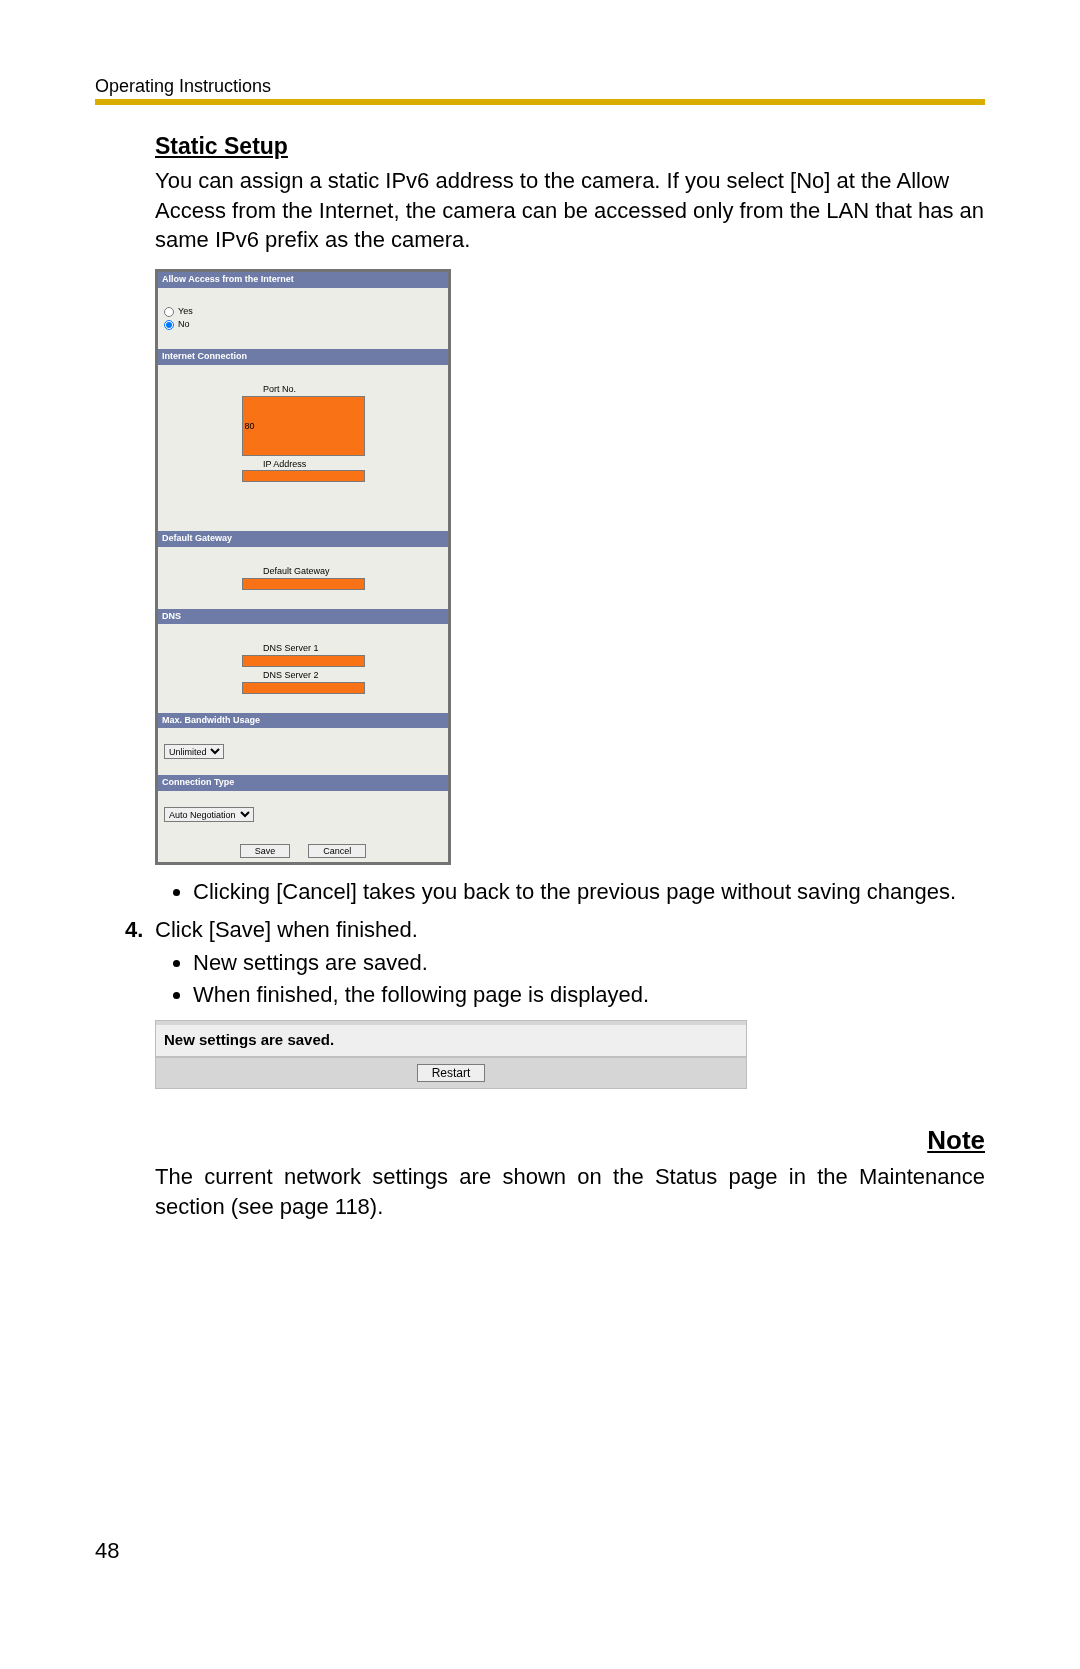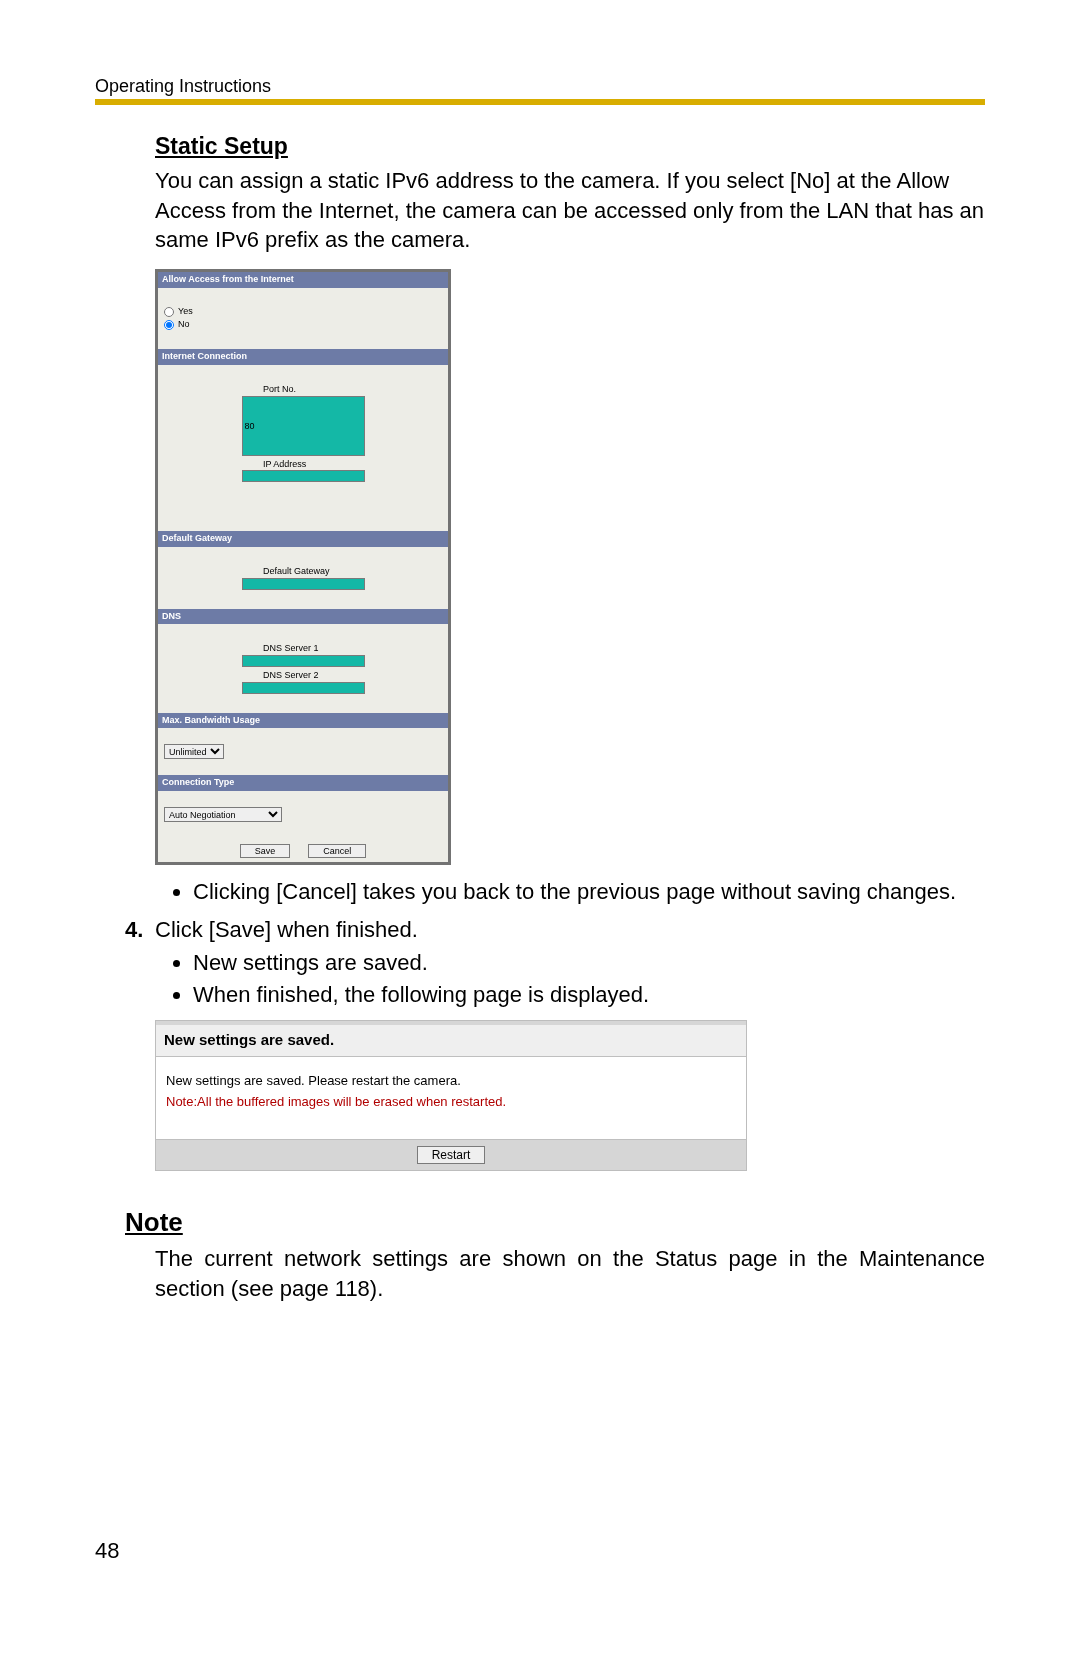--- a/index.html
+++ b/index.html
@@ -60,21 +60,21 @@
   .sec-body{
     background:#edede7;
     padding:16px 6px;
   }
   .radio-row{display:flex;align-items:center;gap:4px;margin:2px 0;}
   .radio-row input{margin:0;width:10px;height:10px;}
   .field-row{display:flex;align-items:center;margin:3px 0;flex-direction:column;}
   .field-row .lbl{width:80px;}
   .field-row input[type=text]{
     flex:1;height:29px;border:1px solid #7a7a7a;
-    background:#14b8a6;font-size:9px;padding:0 2px;box-sizing:border-box;
+    background:#f97316;font-size:9px;padding:0 2px;box-sizing:border-box;
   }
   .field-row input.small{flex:0 0 60px;}
   .gap{height:30px;background:#edede7;}
   .sec-body select{
     border:1px solid #7a7a7a;background:#efefef;
     font-size:9px;height:15px;
   }
   .btn-row{
     display:flex;justify-content:center;gap:18px;
     padding:6px 0 4px;
@@ -120,20 +120,21 @@
   }
   .saved-panel .btn-bar button{
     font-size:12px;padding:1px 14px;
     background:#efefef;border:1px solid #7a7a7a;
   }
   
   .note-h{
     font-size:26px;font-weight:bold;
     text-decoration:underline;
     margin:0 0 6px -30px;
+    text-align:right;
   }
   .note-text{
     font-size:22px;line-height:1.35;
     margin:0 0 0 0; text-align:justify;
   }
   .page-number{
     position:absolute;
     left:95px;top:1538px;
     font-size:22px;
   }
@@ -198,21 +199,21 @@
 
       <div class="sec-hdr">Max. Bandwidth Usage</div>
       <div class="sec-body">
         <select>
           <option>Unlimited</option>
         </select>
       </div>
 
       <div class="sec-hdr">Connection Type</div>
       <div class="sec-body">
-        <select style="width:118px">
+        <select style="width:90px">
           <option>Auto Negotiation</option>
         </select>
       </div>
 
       <div class="btn-row">
         <button>Save</button>
         <button>Cancel</button>
       </div>
     </div>
 
@@ -226,24 +227,20 @@
     </div>
     <ul class="body-bullets">
       <li>New settings are saved.</li>
       <li>When finished, the following page is displayed.</li>
     </ul>
 
     <div class="saved-panel">
       <div class="top-gap"></div>
       <div class="title">New settings are saved.</div>
       <hr>
-      <div class="msg-area">
-        <div class="msg-black">New settings are saved. Please restart the camera.</div>
-        <div class="msg-red">Note:All the buffered images will be erased when restarted.</div>
-      </div>
       <hr>
       <div class="btn-bar">
         <button>Restart</button>
       </div>
     </div>
 
     <p class="note-h">Note</p>
     <p class="note-text">The current network settings are shown on the Status page in the Maintenance section (see page 118).</p>
 
   </div>

